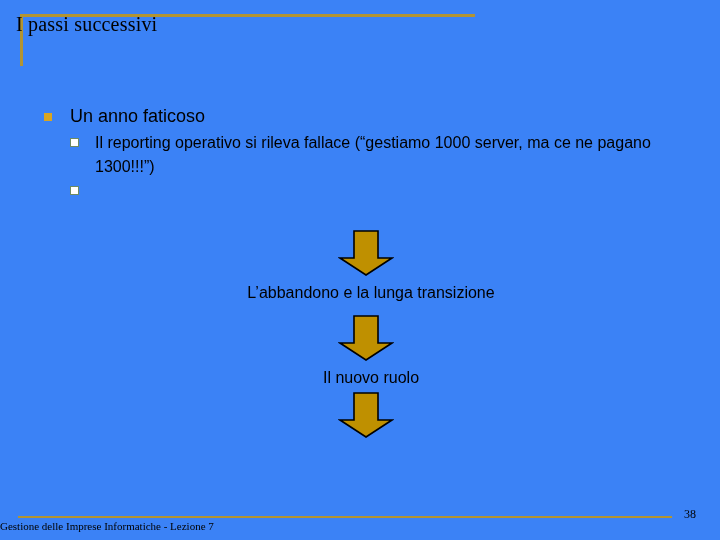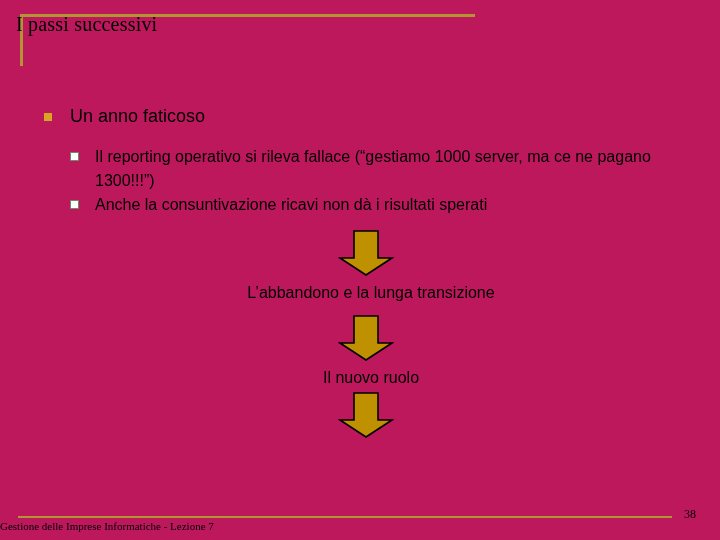--- a/index.html
+++ b/index.html
@@ -4,21 +4,21 @@
 <style>
   html, body {
     margin: 0;
     padding: 0;
     background: #ffffff;
   }
   #slide {
     position: relative;
     width: 720px;
     height: 540px;
-    background: #be185d;
+    background: #3b82f6;
     overflow: hidden;
     font-family: "Liberation Sans", sans-serif;
     color: #000000;
   }
 
   
   #title-block {
     position: absolute;
     left: 20px;
     top: 14px;
@@ -57,21 +57,21 @@
   }
   .lvl1 .marker {
     position: absolute;
     left: 4px;
     top: 9px;
     width: 8px;
     height: 8px;
     background: #D9A521;
   }
   .lvl2-wrap {
-    margin-top: 16px;
+    margin-top: 2px;
   }
   .lvl2 {
     position: relative;
     padding-left: 55px;
     font-size: 16px;
     font-weight: normal;
     line-height: 24px;
     color: #000000;
   }
   .lvl2 .marker {
@@ -156,21 +156,20 @@
       <span>Un anno faticoso</span>
     </div>
 
     <div class="lvl2-wrap">
       <div class="lvl2">
         <span class="marker"></span>
         <span>Il reporting operativo si rileva fallace (“gestiamo 1000 server, ma ce ne pagano 1300!!!”)</span>
       </div>
       <div class="lvl2">
         <span class="marker"></span>
-        <span>Anche la consuntivazione ricavi non dà i risultati sperati</span>
       </div>
     </div>
 
   </div>
 
   <div class="arrow" id="arrow-1">
     <svg viewBox="0 0 56 46" xmlns="http://www.w3.org/2000/svg">
       <polygon points="16,1 40,1 40,28 54,28 28,45 2,28 16,28" fill="#BF9000" stroke="#000000" stroke-width="1.6" stroke-linejoin="miter"></polygon>
     </svg>
   </div>

